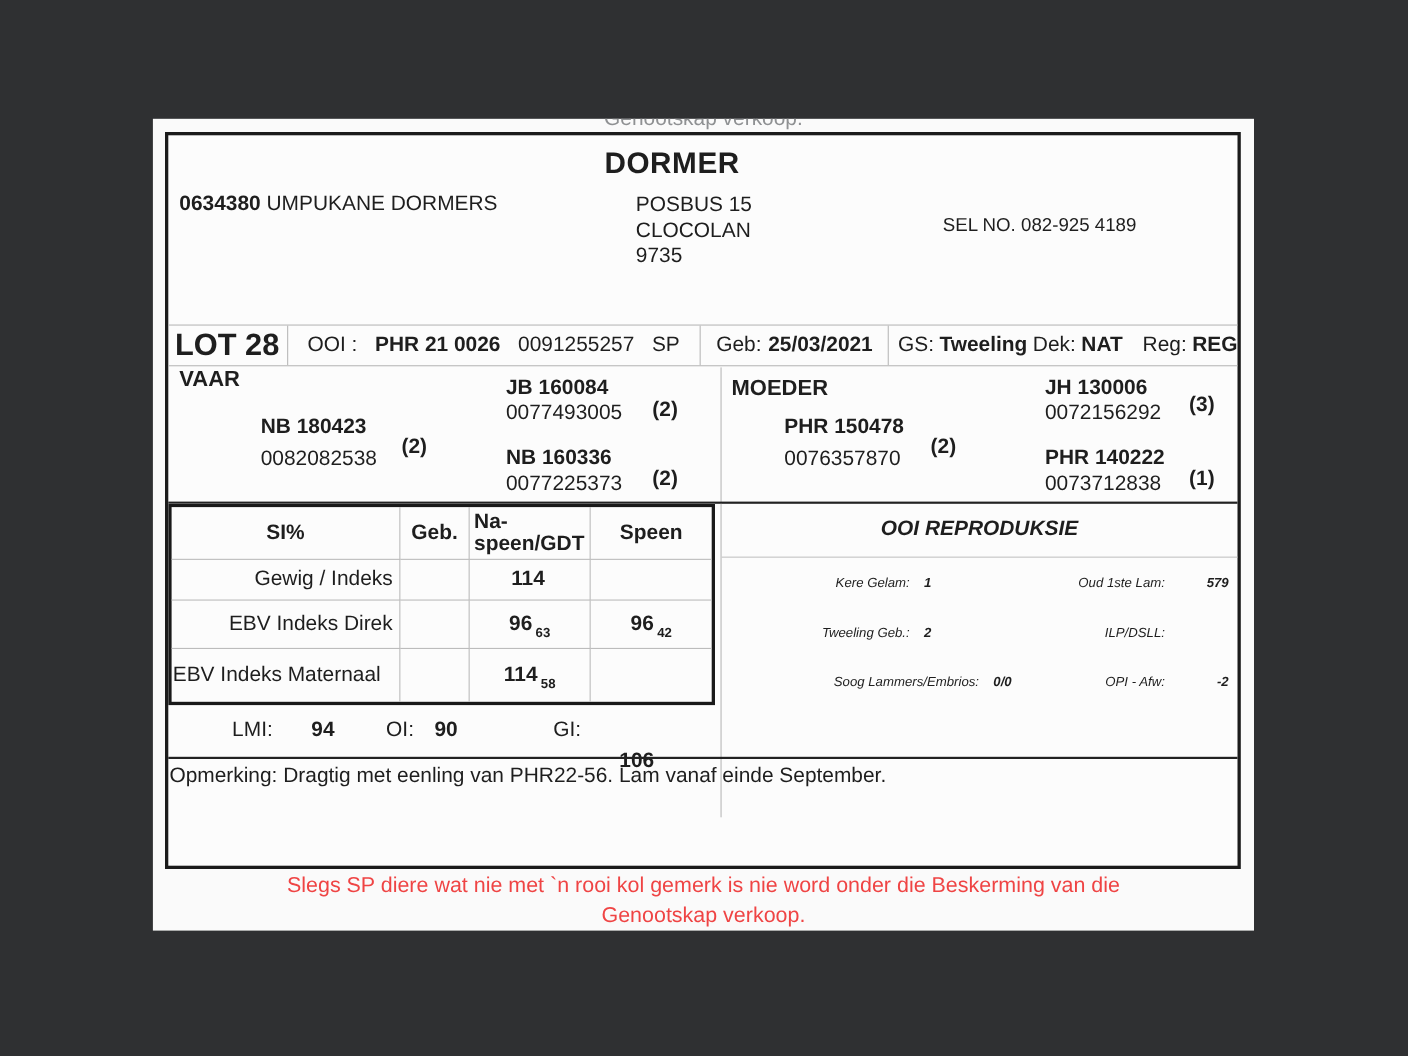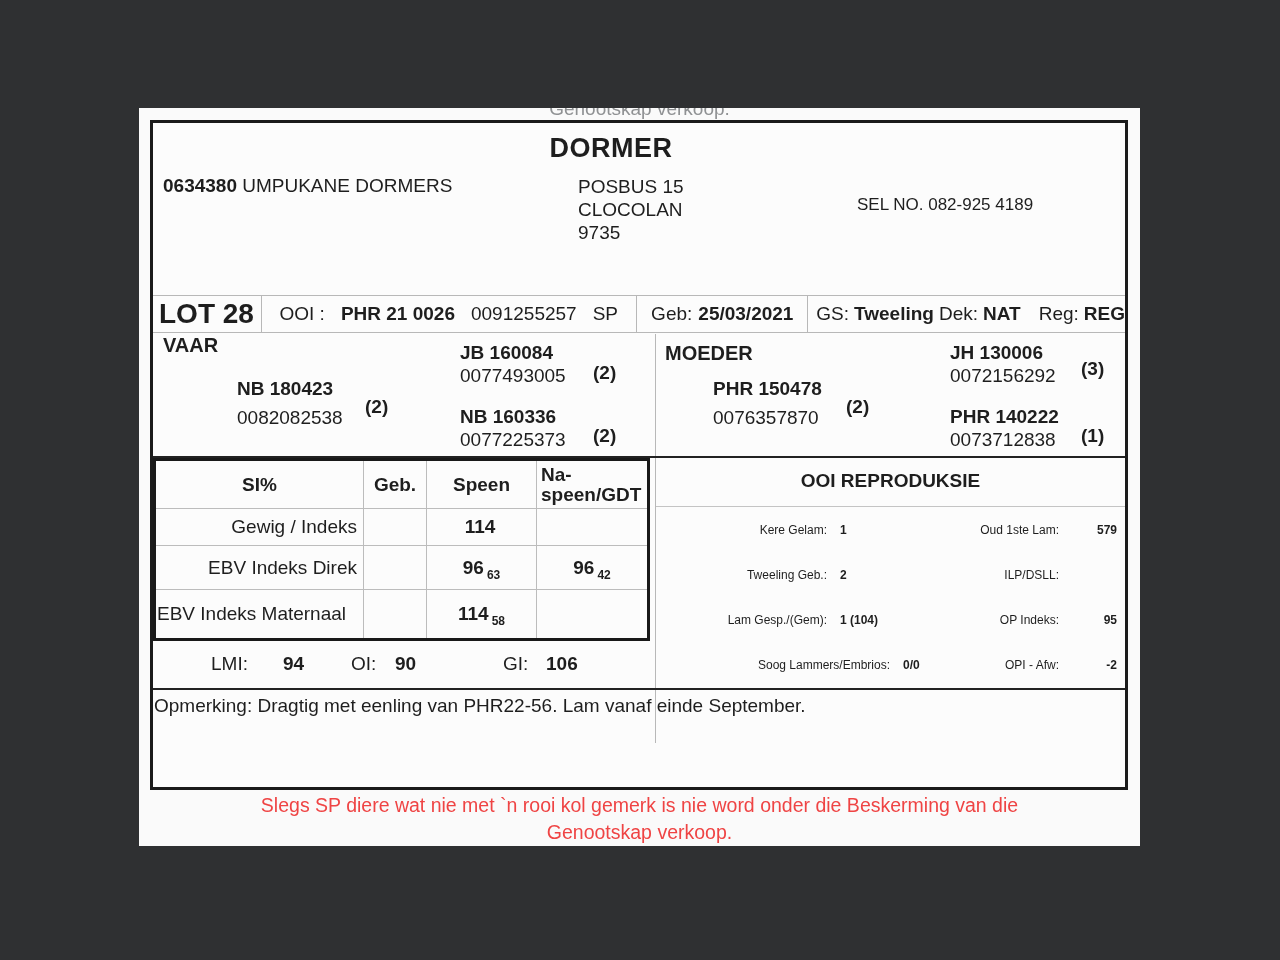--- a/index.html
+++ b/index.html
@@ -52,21 +52,21 @@
   .si-table .hd{font-weight:bold;}
   .si-table .hd-na{justify-content:flex-start;padding-left:4px;line-height:20px;text-align:left;}
   .si-table .lbl{justify-content:flex-end;padding-right:6px;text-align:right;}
   .si-table .lbl-flush{justify-content:flex-start;padding-left:1px;}
   .si-table .val{font-weight:bold;}
   .sub{font-size:12px;font-weight:bold;position:relative;top:7px;margin-left:3px;}
   
   .lmi-row{position:absolute;left:0;top:517px;width:502px;height:48px;font-size:19px;}
   .lmi-row span{position:absolute;top:50%;transform:translateY(-50%);white-space:nowrap;}
   
-  .repro{position:absolute;left:502px;top:335px;right:0;height:285px;box-sizing:border-box;border-left:1px solid #b8b8b8;}
+  .repro{position:absolute;left:502px;top:335px;right:0;height:285px;box-sizing:border-box;border-left:1px solid #b8b8b8;font-style:italic;}
   .repro-title{height:49px;box-sizing:border-box;padding-top:12px;text-align:center;
     font-size:19px;font-weight:bold;border-bottom:1px solid #c4c4c4;}
   .repro-row{position:relative;height:45px;font-size:12px;}
   .repro-row span{position:absolute;top:50%;transform:translateY(-50%);white-space:nowrap;}
   .repro-row .l-label{right:298px;}
   .repro-row .l-value{left:184px;font-weight:bold;}
   .repro-row .r-label{right:66px;}
   .repro-row .r-value{right:8px;font-weight:bold;}
   .repro-row.row-wide .l-label{right:235px;}
   .repro-row.row-wide .l-value{left:247px;}
@@ -150,24 +150,24 @@
       <div class="abs b" style="left:797px;top:72px;">PHR 140222</div>
       <div class="abs" style="left:797px;top:95px;">0073712838</div>
       <div class="abs b" style="left:928px;top:91px;">(1)</div>
     </div>
 
     <div class="hline" style="top:333px;"></div>
 
     <div class="si-table">
       <div class="hd">SI%</div>
       <div class="hd">Geb.</div>
-      <div class="hd">Speen</div>
       <div class="hd hd-na">
         <span><span>Na-</span><br><span>speen/GDT</span></span>
       </div>
+      <div class="hd">Speen</div>
 
       <div class="lbl">Gewig / Indeks</div>
       <div></div>
       <div>
         <span class="val">114</span>
           <span class="sub"></span>
       </div>
       <div></div>
 
       <div class="lbl">EBV Indeks Direk</div>
@@ -189,44 +189,38 @@
       </div>
       <div></div>
     </div>
 
     <div class="lmi-row">
       <span style="left:58px;">LMI:</span>
       <span class="b" style="left:130px;">94</span>
       <span style="left:198px;">OI:</span>
       <span class="b" style="left:242px;">90</span>
       <span style="left:350px;">GI:</span>
-      <span class="b" style="left:393px;">106</span>
+      <span class="b" style="left:410px;margin-top:28px;">106</span>
     </div>
 
     <div class="repro">
       <div class="repro-title">OOI REPRODUKSIE</div>
 
       <div class="repro-row">
         <span class="l-label">Kere Gelam:</span>
         <span class="l-value">1</span>
         <span class="r-label">Oud 1ste Lam:</span>
         <span class="r-value">579</span>
       </div>
       <div class="repro-row">
         <span class="l-label">Tweeling Geb.:</span>
         <span class="l-value">2</span>
         <span class="r-label">ILP/DSLL:</span>
         <span class="r-value"></span>
       </div>
-      <div class="repro-row">
-        <span class="l-label">Lam Gesp./(Gem):</span>
-        <span class="l-value">1 (104)</span>
-        <span class="r-label">OP Indeks:</span>
-        <span class="r-value">95</span>
-      </div>
       <div class="repro-row row-wide">
         <span class="l-label">Soog Lammers/Embrios:</span>
         <span class="l-value">0/0</span>
         <span class="r-label">OPI - Afw:</span>
         <span class="r-value">-2</span>
       </div>
     </div>
 
     <div class="hline" style="top:565px;"></div>
 

